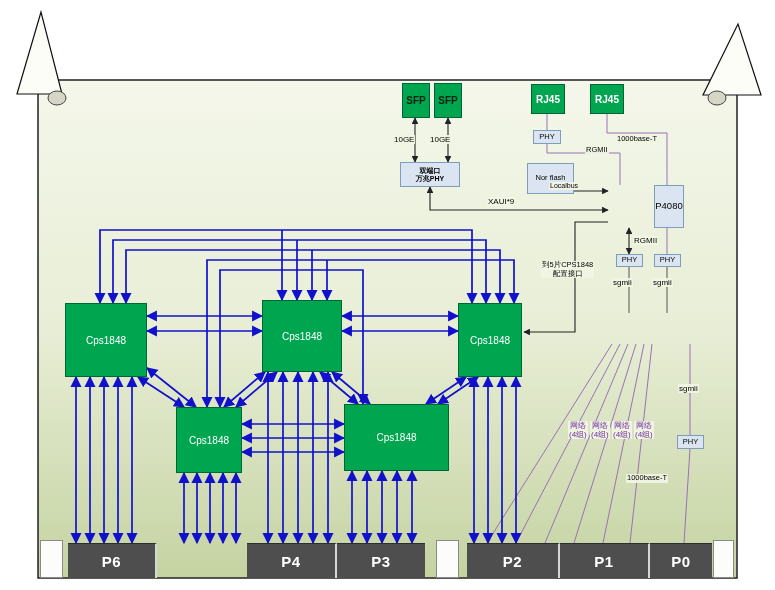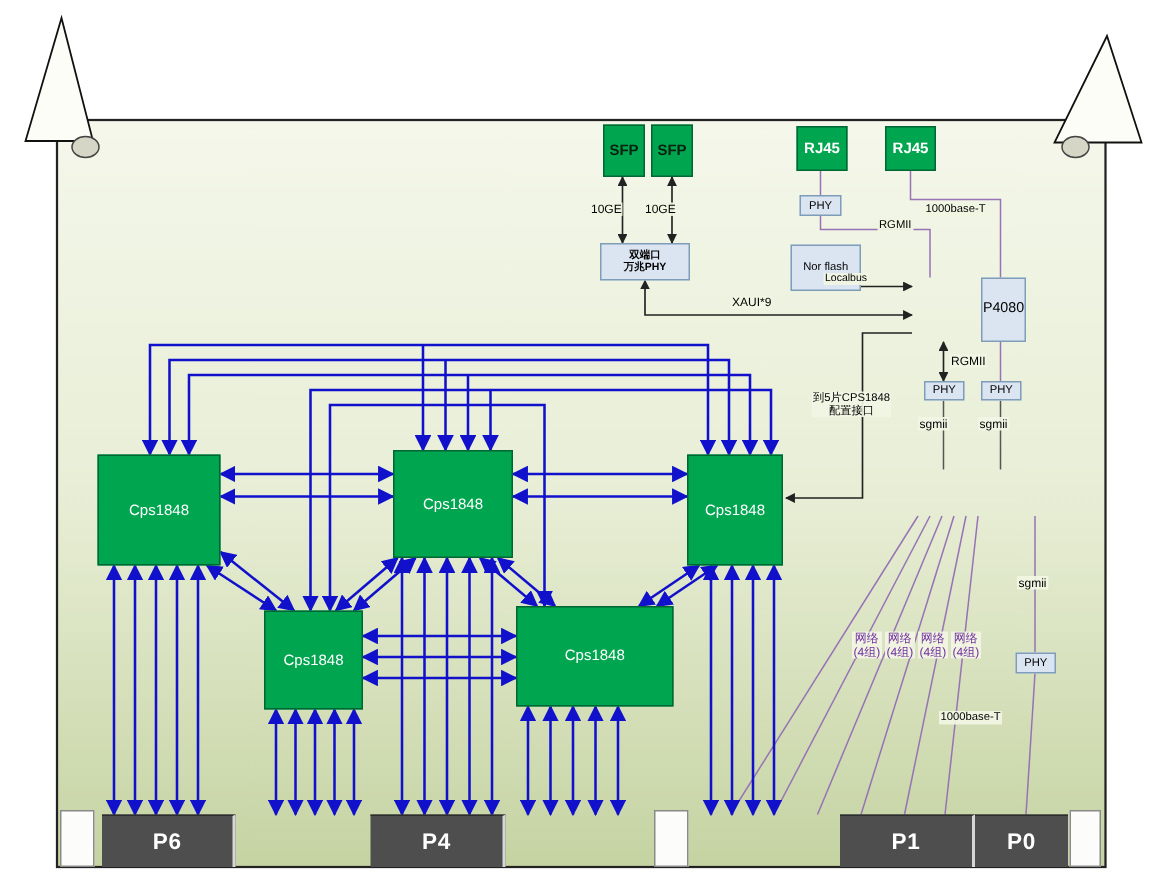--- a/index.html
+++ b/index.html
@@ -199,21 +199,27 @@
       <span>Cps1848</span>
     </div>
 
   <div class="cap" style="left:40px;top:540px;width:23px;height:38px;"></div>
   <div class="conn sep" style="left:68px;top:543px;width:89px;height:35px;">
       <span>P6</span>
     </div>
   <div class="conn sep" style="left:247px;top:543px;width:90px;height:35px;">
       <span>P4</span>
     </div>
+  <div class="conn" style="left:337px;top:543px;width:88px;height:35px;">
+      <span>P3</span>
+    </div>
   <div class="cap" style="left:436px;top:540px;width:23px;height:38px;"></div>
+  <div class="conn sep" style="left:467px;top:543px;width:93px;height:35px;">
+      <span>P2</span>
+    </div>
   <div class="conn sep" style="left:560px;top:543px;width:90px;height:35px;">
       <span>P1</span>
     </div>
   <div class="conn" style="left:650px;top:543px;width:62px;height:35px;">
       <span>P0</span>
     </div>
   <div class="cap" style="left:713px;top:540px;width:21px;height:38px;"></div>
 
   <div class="lbl bg" style="left:393px;top:135px;">10GE</div>
   <div class="lbl bg" style="left:429px;top:135px;">10GE</div>

